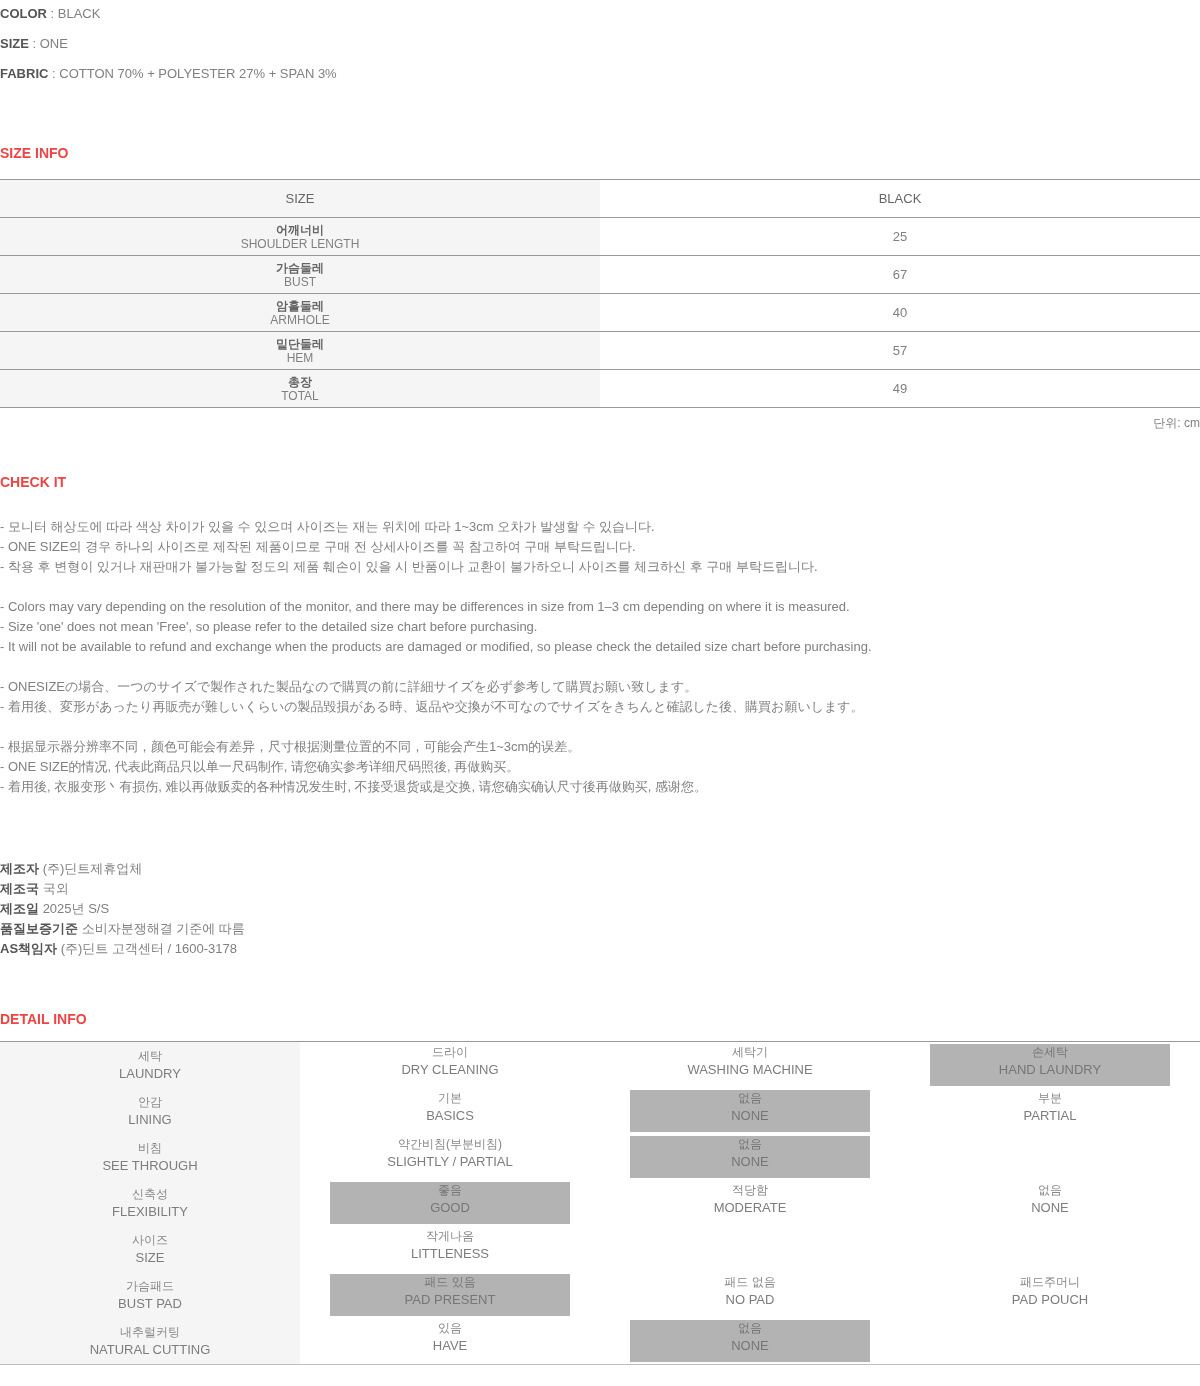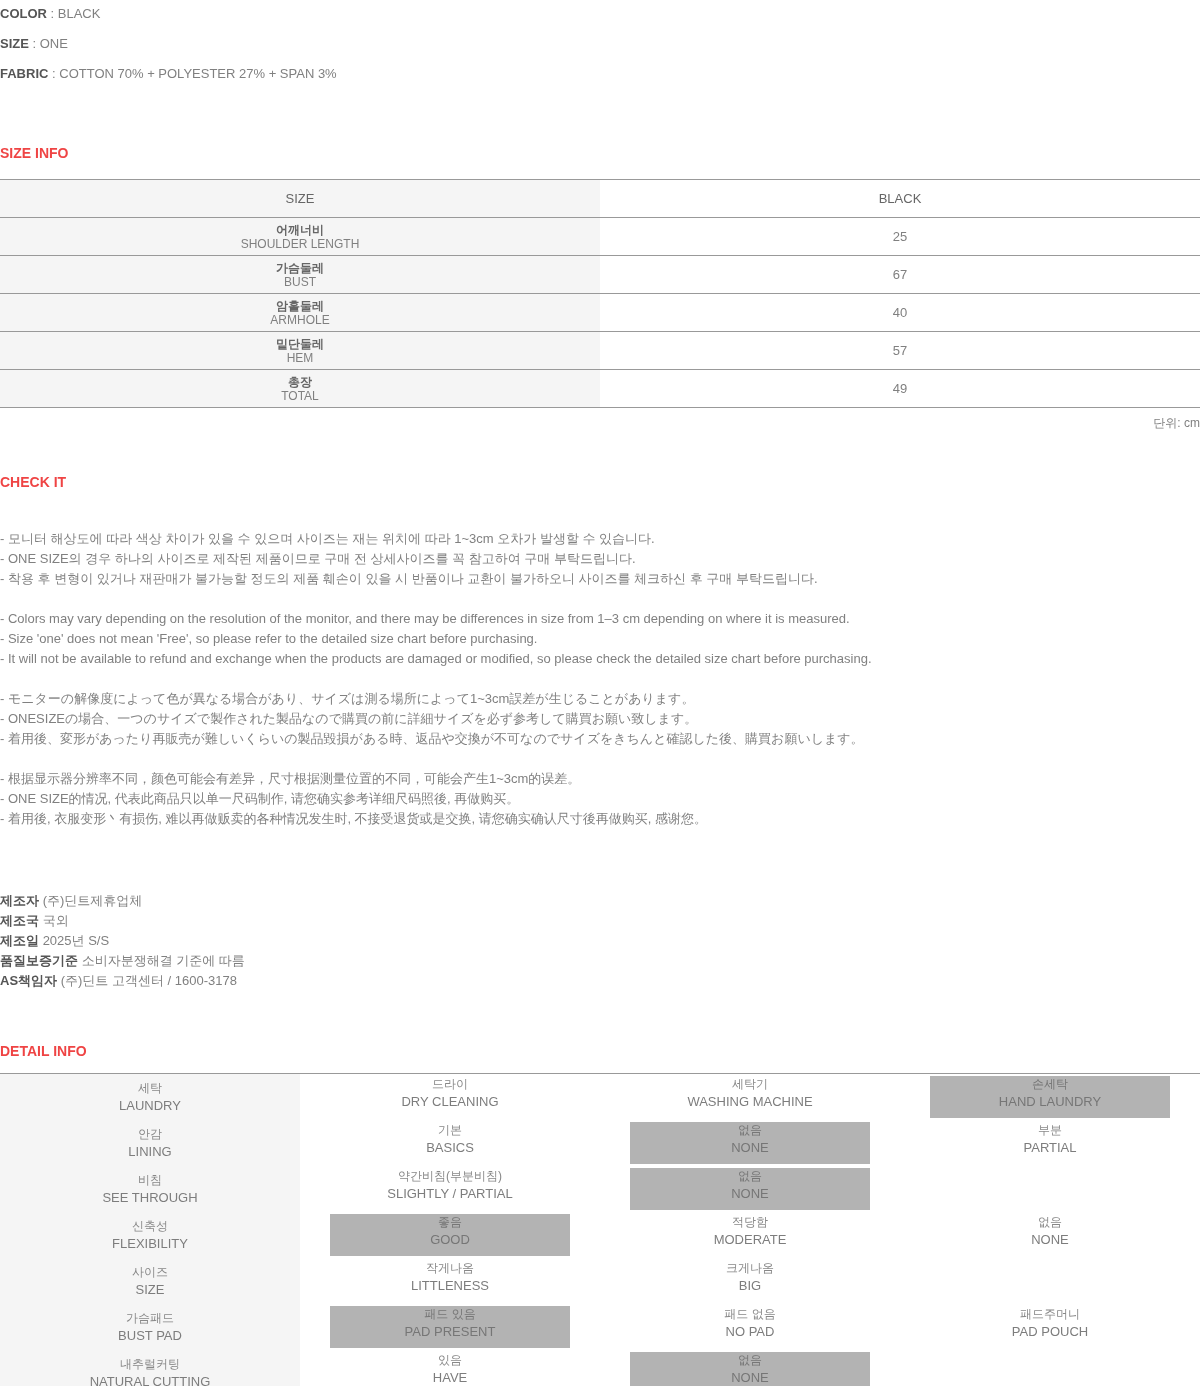--- a/index.html
+++ b/index.html
@@ -35,21 +35,21 @@
   .size-table .label-col { width:50%; background:#f5f5f5; }
   .size-table th { font-size:13px; color:#666666; }
   .size-table .kr { font-size:12px; line-height:14px; font-weight:bold; color:#666666; }
   .size-table .en { font-size:12px; line-height:14px; color:#808080; }
   .size-table .val { font-size:13px; color:#808080; }
 
   .unit-note { margin-top:8px; font-size:12px; line-height:14px; text-align:right; color:#808080; }
 
   
   .para { font-size:13px; line-height:20px; color:#808080; }
-  .para-first { margin-top:39px; }
+  .para-first { margin-top:27px; }
   .para + .para { margin-top:20px; }
 
   .manufacturer { margin-top:62px; font-size:13px; line-height:20px; }
 
   
   .detail-table {
     margin-top:14px;
     border-top:1px solid #999999;
     border-bottom:1px solid #c0c0c0;
   }
@@ -134,21 +134,20 @@
     <div>- 모니터 해상도에 따라 색상 차이가 있을 수 있으며 사이즈는 재는 위치에 따라 1~3cm 오차가 발생할 수 있습니다.</div>
     <div>- ONE SIZE의 경우 하나의 사이즈로 제작된 제품이므로 구매 전 상세사이즈를 꼭 참고하여 구매 부탁드립니다.</div>
     <div>- 착용 후 변형이 있거나 재판매가 불가능할 정도의 제품 훼손이 있을 시 반품이나 교환이 불가하오니 사이즈를 체크하신 후 구매 부탁드립니다.</div>
   </div>
   <div class="para">
     <div>- Colors may vary depending on the resolution of the monitor, and there may be differences in size from 1–3 cm depending on where it is measured.</div>
     <div>- Size 'one' does not mean 'Free', so please refer to the detailed size chart before purchasing.</div>
     <div>- It will not be available to refund and exchange when the products are damaged or modified, so please check the detailed size chart before purchasing.</div>
   </div>
   <div class="para">
-    <div>- モニターの解像度によって色が異なる場合があり、サイズは測る場所によって1~3cm誤差が生じることがあります。</div>
     <div>- ONESIZEの場合、一つのサイズで製作された製品なので購買の前に詳細サイズを必ず参考して購買お願い致します。</div>
     <div>- 着用後、変形があったり再販売が難しいくらいの製品毀損がある時、返品や交換が不可なのでサイズをきちんと確認した後、購買お願いします。</div>
   </div>
   <div class="para">
     <div>- 根据显示器分辨率不同，颜色可能会有差异，尺寸根据测量位置的不同，可能会产生1~3cm的误差。</div>
     <div>- ONE SIZE的情况, 代表此商品只以单一尺码制作, 请您确实参考详细尺码照後, 再做购买。</div>
     <div>- 着用後, 衣服变形丶有损伤, 难以再做贩卖的各种情况发生时, 不接受退货或是交换, 请您确实确认尺寸後再做购买, 感谢您。</div>
   </div>
 
   <div class="manufacturer">
@@ -261,26 +260,20 @@
       <div class="d-label">
         <div class="d-kr">사이즈</div>
         <div class="d-en">SIZE</div>
       </div>
       <div class="d-cell">
         <div class="d-box">
           <div class="d-kr">작게나옴</div>
           <div class="d-en">LITTLENESS</div>
         </div>
       </div>
-      <div class="d-cell">
-        <div class="d-box">
-          <div class="d-kr">크게나옴</div>
-          <div class="d-en">BIG</div>
-        </div>
-      </div>
     </div>
 
     <div class="d-row">
       <div class="d-label">
         <div class="d-kr">가슴패드</div>
         <div class="d-en">BUST PAD</div>
       </div>
       <div class="d-cell">
         <div class="d-box selected">
           <div class="d-kr">패드 있음</div>

